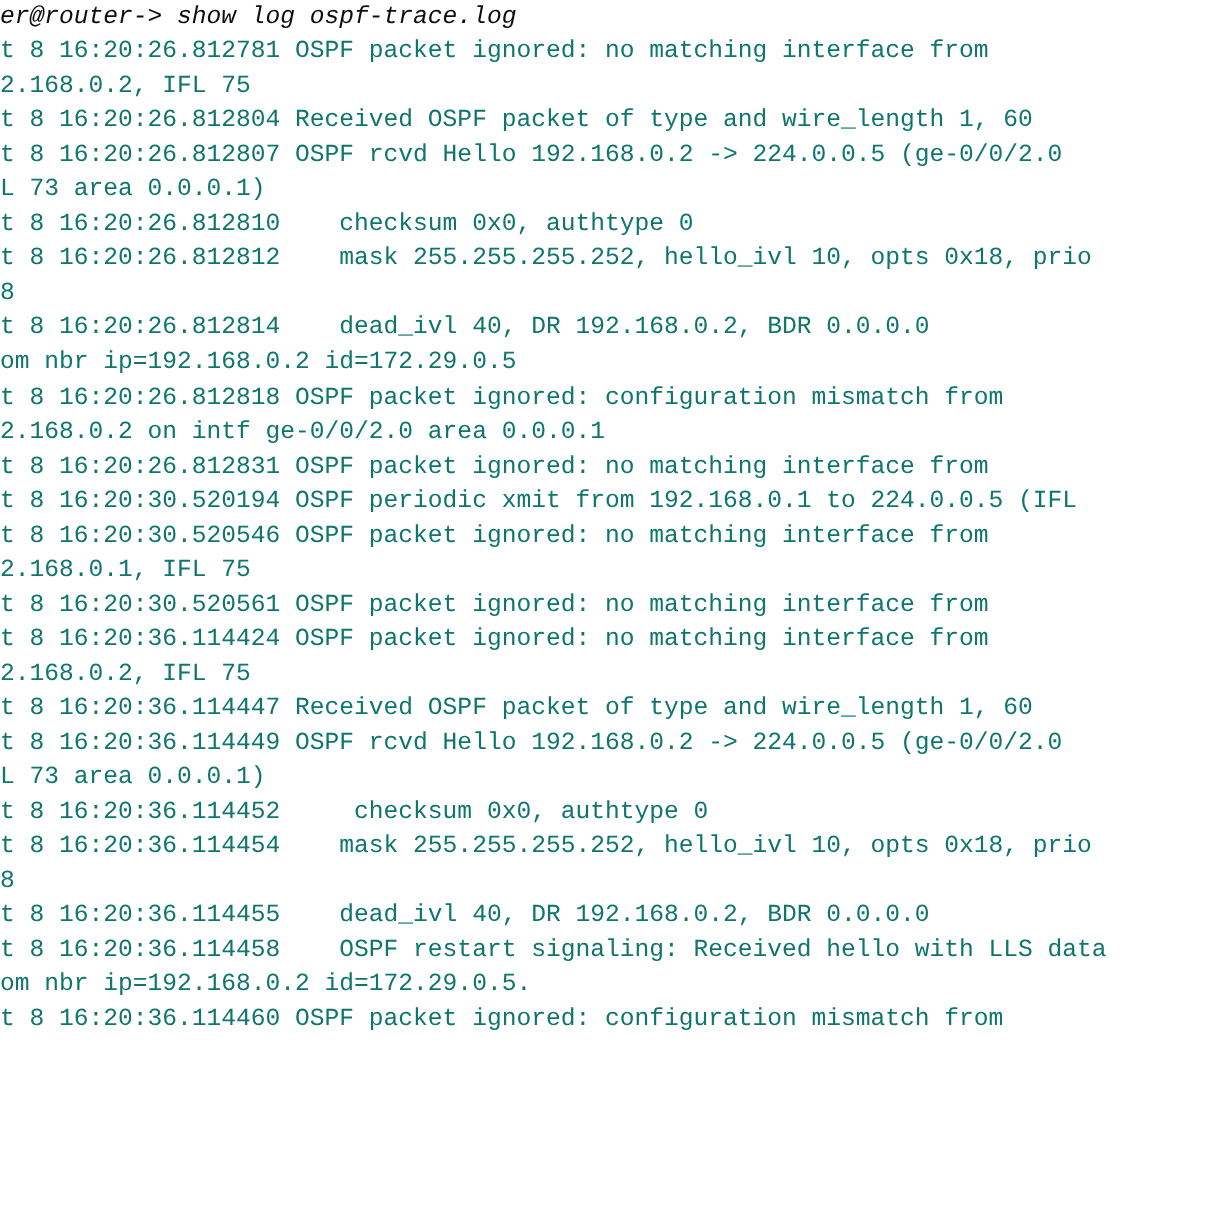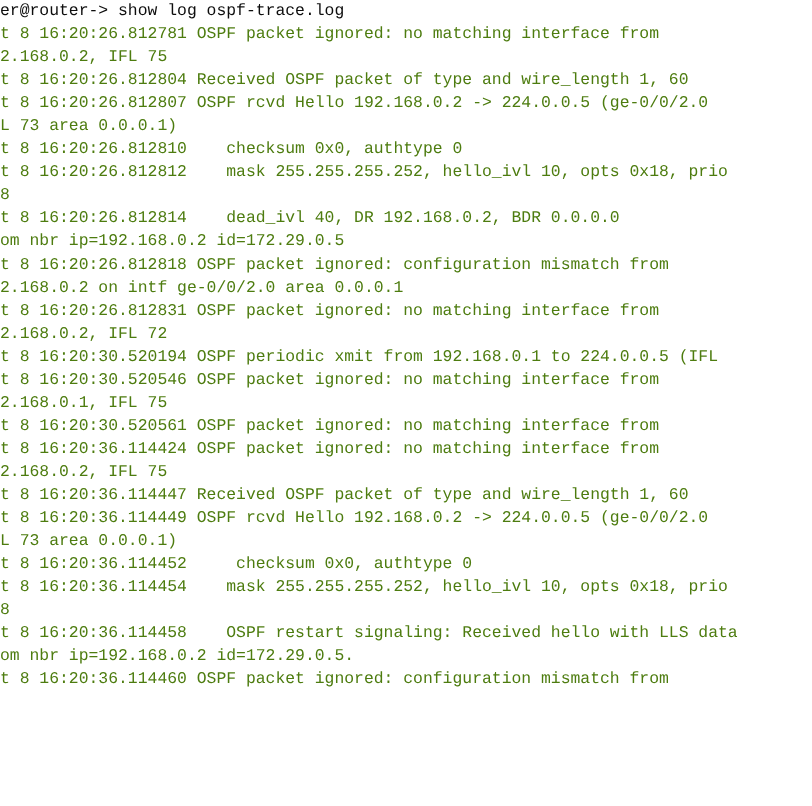--- a/index.html
+++ b/index.html
@@ -30,29 +30,30 @@
     display: block;
   }
   .term-line {
     display: block;
     white-space: pre;
     font-family: "Liberation Mono", "DejaVu Sans Mono", monospace;
     font-size: 16.4px;
     line-height: 23.05px;
     height: 23.05px;
     letter-spacing: 0px;
-    color: #4d7c0f;
+    color: #0f766e;
     margin: 0;
     padding: 0;
     overflow: hidden;
     text-rendering: geometricPrecision;
     -webkit-font-smoothing: antialiased;
   }
   .term-line.prompt-line {
     color: #0d0d0d;
+    font-style: italic;
   }
   
   #terminal-output .term-line:first-child {
     margin-top: -1px;
   }
 </style>
 </head>
 <body>
 
 <div id="terminal">
@@ -65,30 +66,30 @@
       <span class="term-line">t 8 16:20:26.812807 OSPF rcvd Hello 192.168.0.2 -&gt; 224.0.0.5 (ge-0/0/2.0</span>
       <span class="term-line">L 73 area 0.0.0.1)</span>
       <span class="term-line">t 8 16:20:26.812810    checksum 0x0, authtype 0</span>
       <span class="term-line">t 8 16:20:26.812812    mask 255.255.255.252, hello_ivl 10, opts 0x18, prio</span>
       <span class="term-line">8</span>
       <span class="term-line">t 8 16:20:26.812814    dead_ivl 40, DR 192.168.0.2, BDR 0.0.0.0</span>
       <span class="term-line">om nbr ip=192.168.0.2 id=172.29.0.5</span>
       <span class="term-line">t 8 16:20:26.812818 OSPF packet ignored: configuration mismatch from</span>
       <span class="term-line">2.168.0.2 on intf ge-0/0/2.0 area 0.0.0.1</span>
       <span class="term-line">t 8 16:20:26.812831 OSPF packet ignored: no matching interface from</span>
-      <span class="term-line">2.168.0.2, IFL 72</span>
       <span class="term-line">t 8 16:20:30.520194 OSPF periodic xmit from 192.168.0.1 to 224.0.0.5 (IFL</span>
       <span class="term-line">t 8 16:20:30.520546 OSPF packet ignored: no matching interface from</span>
       <span class="term-line">2.168.0.1, IFL 75</span>
       <span class="term-line">t 8 16:20:30.520561 OSPF packet ignored: no matching interface from</span>
       <span class="term-line">t 8 16:20:36.114424 OSPF packet ignored: no matching interface from</span>
       <span class="term-line">2.168.0.2, IFL 75</span>
       <span class="term-line">t 8 16:20:36.114447 Received OSPF packet of type and wire_length 1, 60</span>
       <span class="term-line">t 8 16:20:36.114449 OSPF rcvd Hello 192.168.0.2 -&gt; 224.0.0.5 (ge-0/0/2.0</span>
       <span class="term-line">L 73 area 0.0.0.1)</span>
       <span class="term-line">t 8 16:20:36.114452     checksum 0x0, authtype 0</span>
       <span class="term-line">t 8 16:20:36.114454    mask 255.255.255.252, hello_ivl 10, opts 0x18, prio</span>
       <span class="term-line">8</span>
+      <span class="term-line">t 8 16:20:36.114455    dead_ivl 40, DR 192.168.0.2, BDR 0.0.0.0</span>
       <span class="term-line">t 8 16:20:36.114458    OSPF restart signaling: Received hello with LLS data</span>
       <span class="term-line">om nbr ip=192.168.0.2 id=172.29.0.5.</span>
       <span class="term-line">t 8 16:20:36.114460 OSPF packet ignored: configuration mismatch from</span>
     </div>
 </div>
 
 </body></html>

